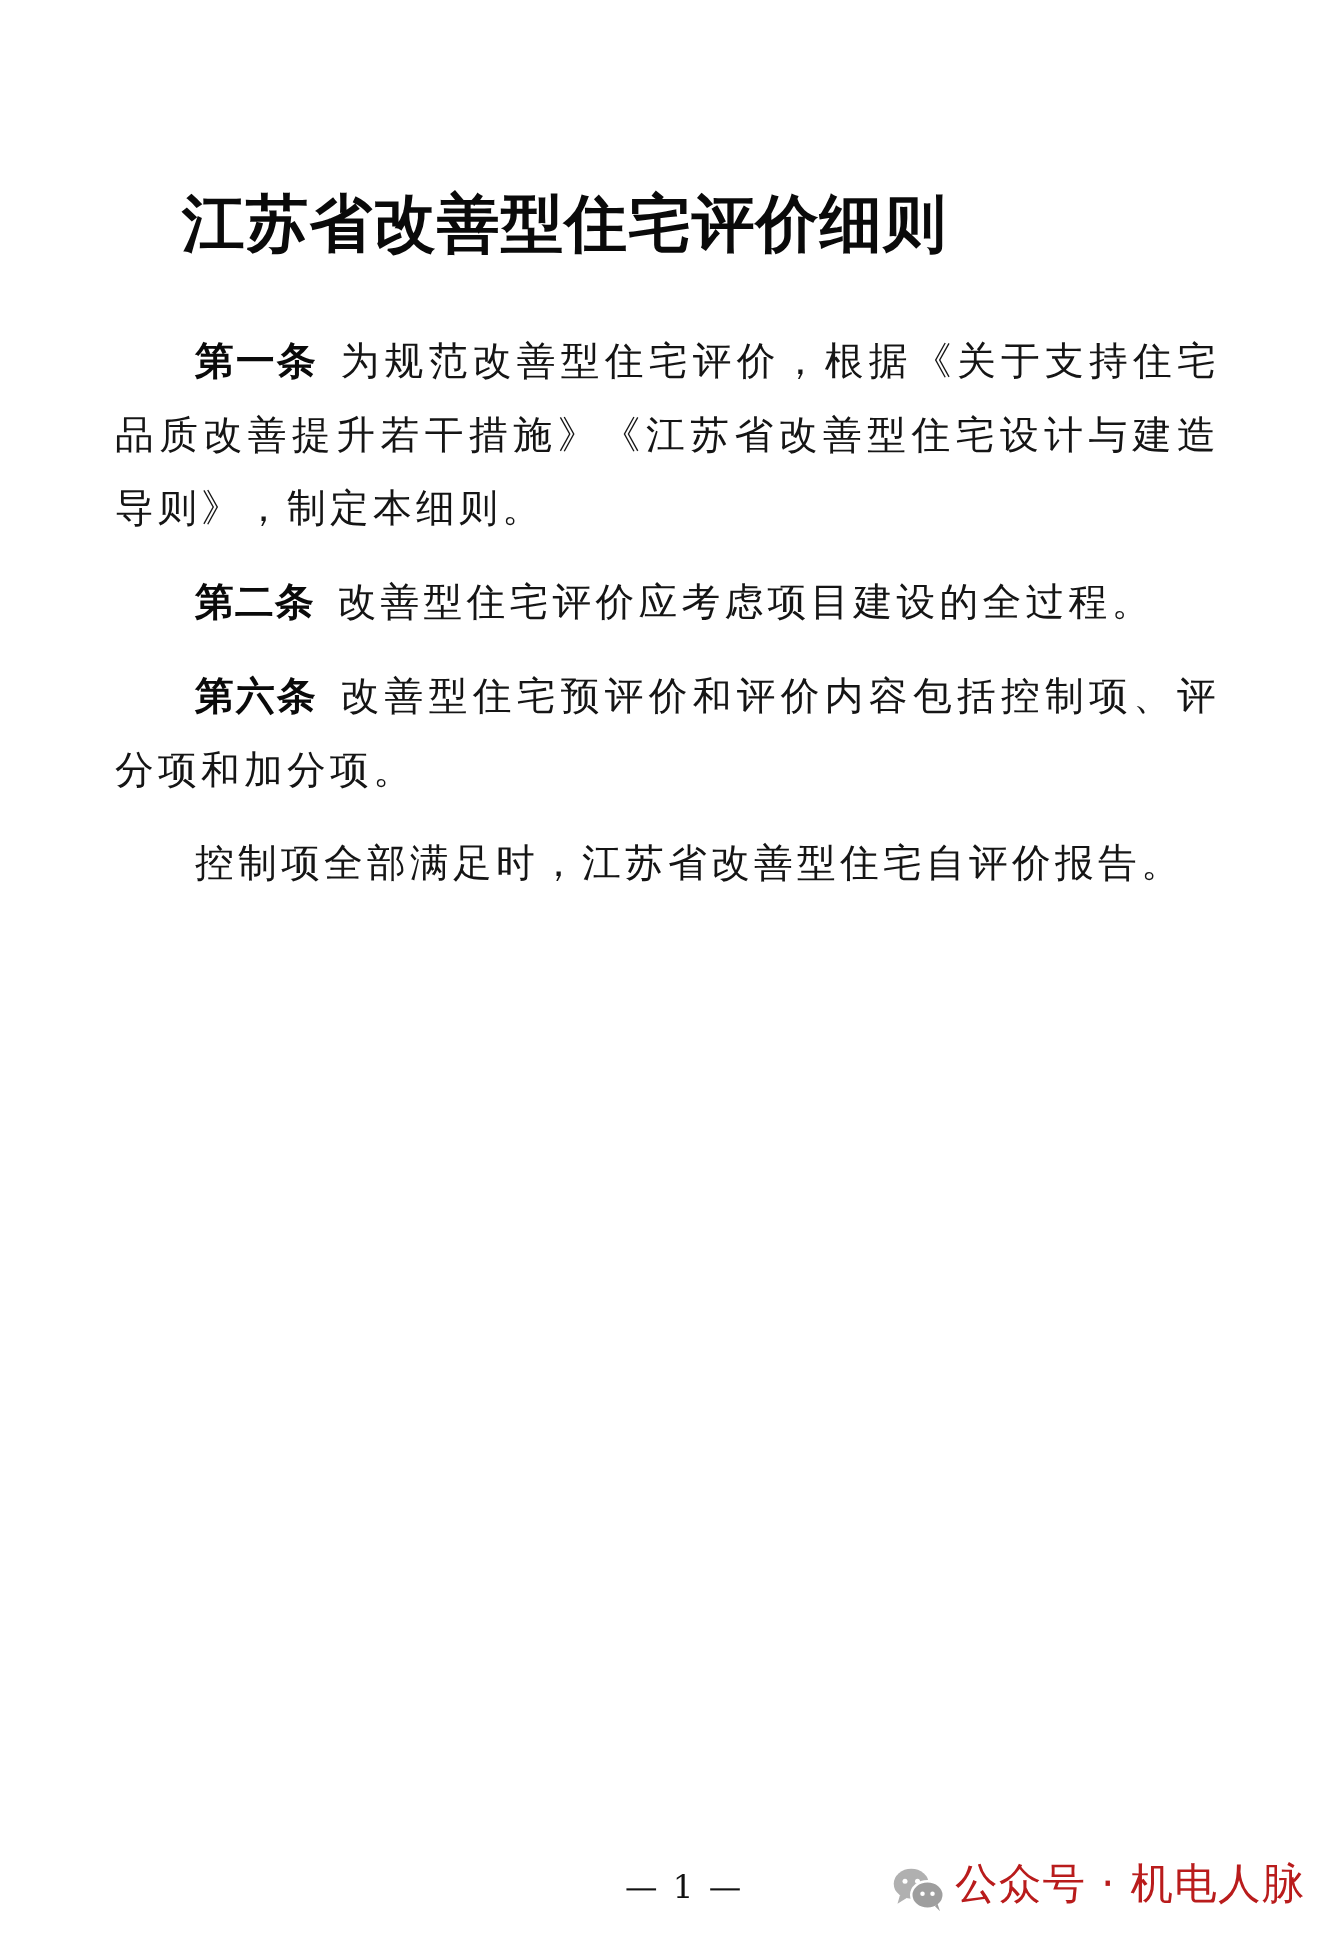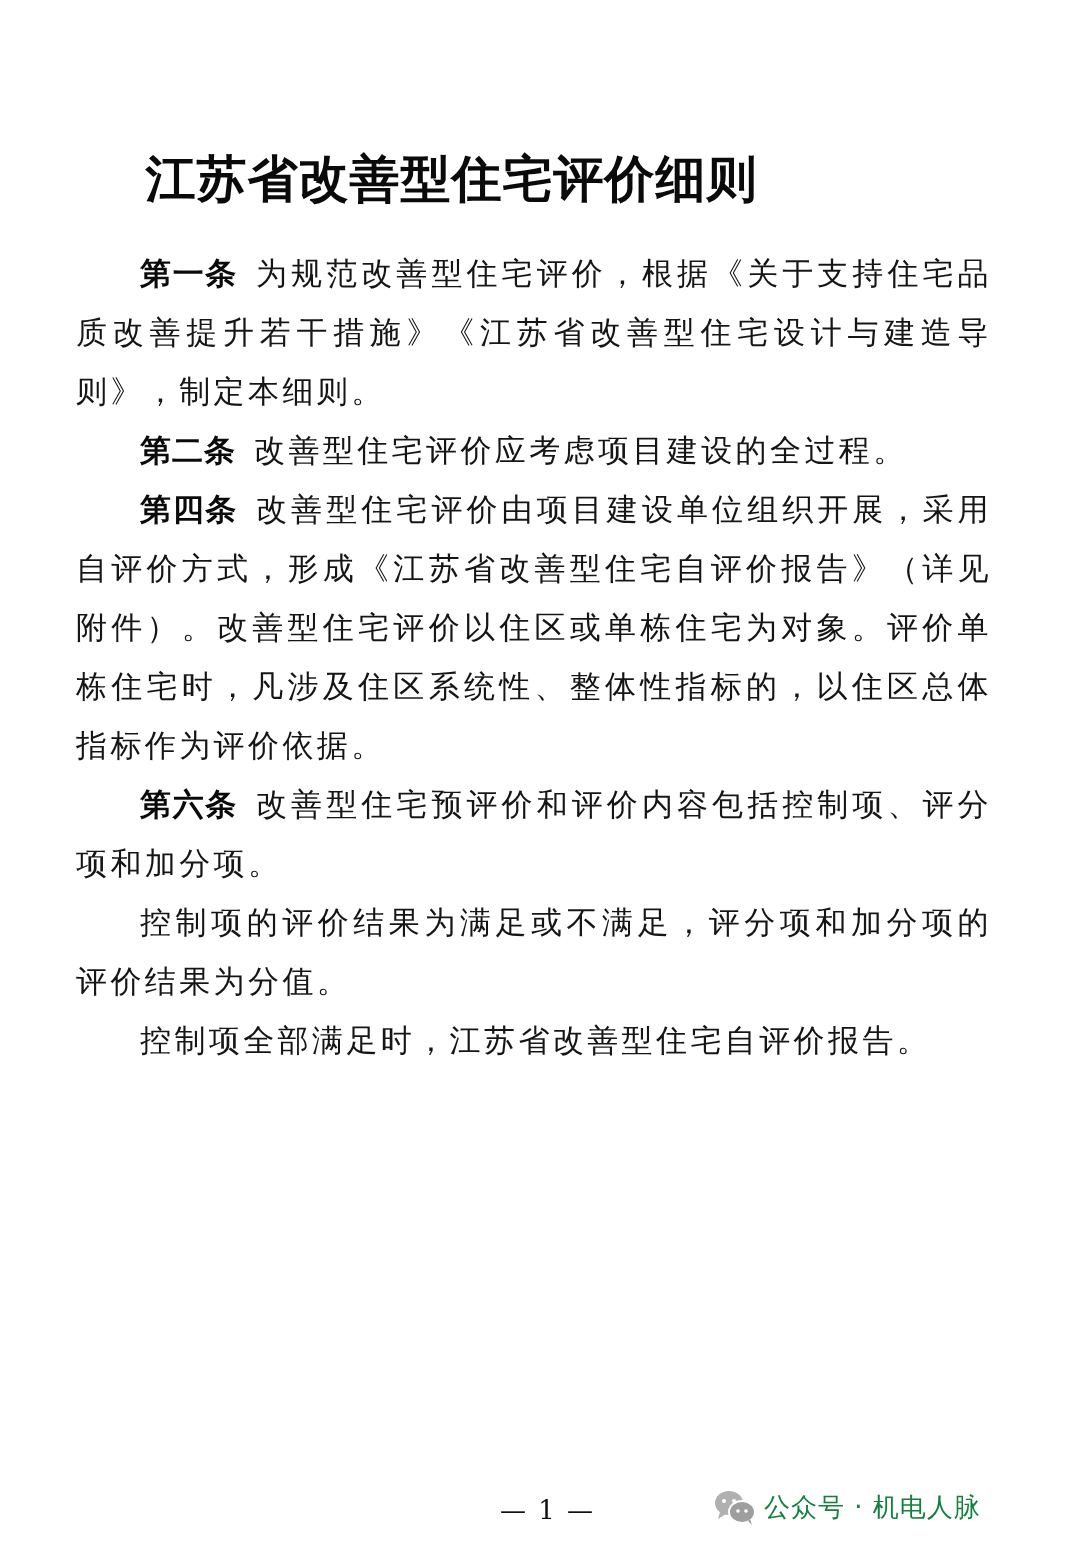--- a/index.html
+++ b/index.html
@@ -38,21 +38,21 @@
     left: 76px;
     top: 244px;
     width: 916px;
     font-size: 31px;
     line-height: 59px;
     letter-spacing: 3.4px;
     text-align: justify;
     color: #151515;
   }
   .para {
-    margin: 0;
+    margin: 16px;
     text-indent: 64px;
   }
   .article-label {
     font-weight: bold;
     font-family: "DejaVu Sans", "Liberation Sans", sans-serif;
     letter-spacing: 1px;
     margin-right: 18px;
     color: #0a0a0a;
   }
   .footer {
@@ -70,45 +70,43 @@
     line-height: 40px;
     color: #111;
     letter-spacing: 2px;
   }
   .watermark {
     position: absolute;
     left: 714px;
     top: 0;
     height: 40px;
     display: flex;
-    align-items: flex-start;
-    color: #15803d;
+    align-items: flex-end;
+    color: #b91c1c;
     font-family: "DejaVu Sans", "Liberation Sans", sans-serif;
-    font-size: 26px;
+    font-size: 34px;
     letter-spacing: 1px;
   }
   .wechat-icon {
     width: 42px;
     height: 36px;
     margin-right: 8px;
     display: inline-block;
   }
 </style>
 </head>
 <body>
 
 <div class="page">
   <h1 class="title">江苏省改善型住宅评价细则</h1>
 
   <div class="body-text">
     <p class="para"><span class="article-label">第一条</span><span>为规范改善型住宅评价，根据《关于支持住宅品质改善提升若干措施》《江苏省改善型住宅设计与建造导则》，制定本细则。</span></p>
     <p class="para"><span class="article-label">第二条</span><span>改善型住宅评价应考虑项目建设的全过程。</span></p>
-    <p class="para"><span class="article-label">第四条</span><span>改善型住宅评价由项目建设单位组织开展，采用自评价方式，形成《江苏省改善型住宅自评价报告》（详见附件）。改善型住宅评价以住区或单栋住宅为对象。评价单栋住宅时，凡涉及住区系统性、整体性指标的，以住区总体指标作为评价依据。</span></p>
     <p class="para"><span class="article-label">第六条</span><span>改善型住宅预评价和评价内容包括控制项、评分项和加分项。</span></p>
-    <p class="para"><span>控制项的评价结果为满足或不满足，评分项和加分项的评价结果为分值。</span></p>
     <p class="para"><span>控制项全部满足时，江苏省改善型住宅自评价报告。</span></p>
   </div>
 
   <div class="footer">
     <span class="page-number">— 1 —</span>
     <div class="watermark">
       <span class="wechat-icon">
         <svg width="42" height="36" viewBox="0 0 42 36">
           <ellipse cx="15" cy="13" rx="14" ry="12" fill="#b0b0b0"></ellipse>
           <polygon points="6,22 4,29 12,24" fill="#b0b0b0"></polygon>

